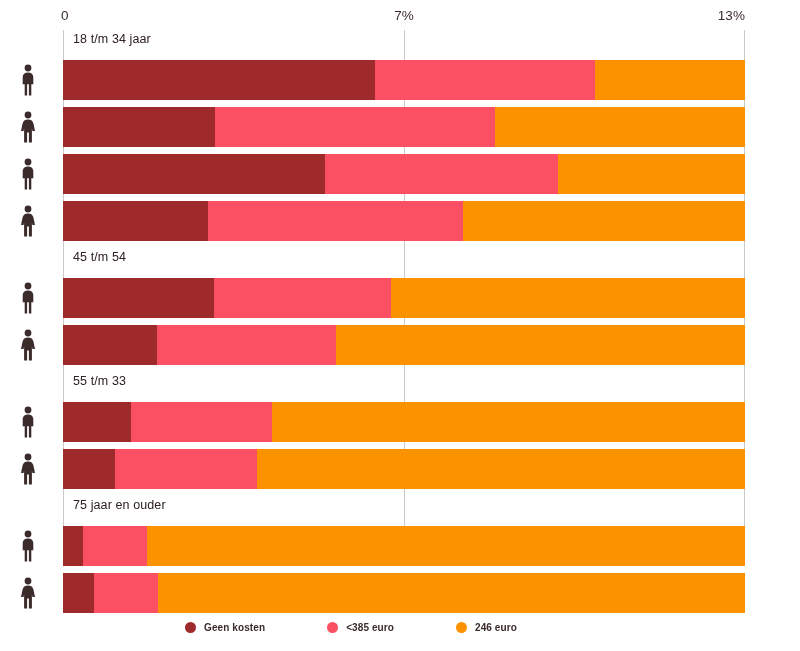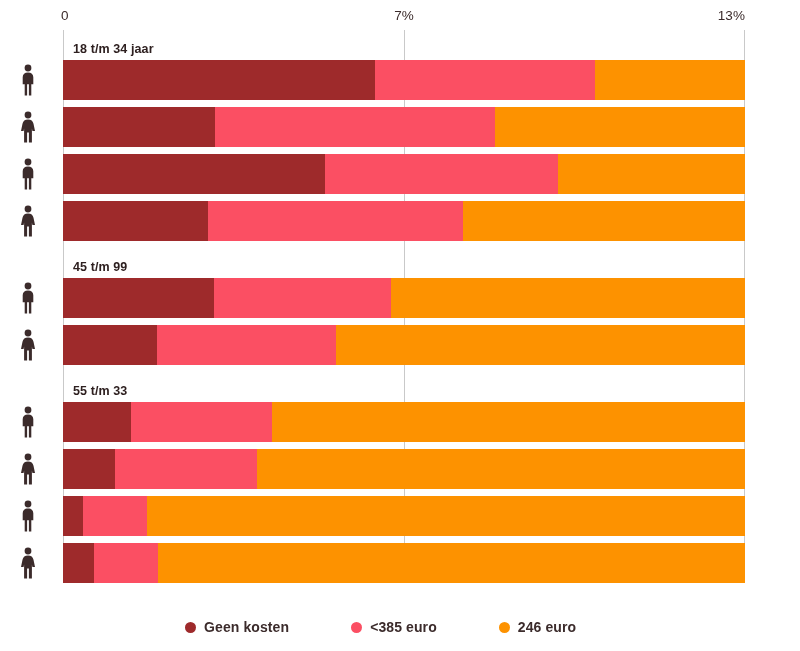--- a/index.html
+++ b/index.html
@@ -75,23 +75,23 @@
     left: 0; top: 0;
     width: 100%;
   }
   .group-label-row {
     position: relative;
     height: 30px;
   }
   .group-label {
     position: absolute;
     left: 10px;
-    bottom: 4px;
+    bottom: 14px;
     font-size: 12.5px;
-    font-weight: 700;
+    font-weight: 400;
     color: #2e2020;
     white-space: nowrap;
     letter-spacing: 0.1px;
   }
   .bar-row {
     position: relative;
     height: 40px;
     margin-bottom: 7px;
   }
   .bar {
@@ -134,21 +134,21 @@
     white-space: nowrap;
   }
   .legend-dot {
     width: 11px;
     height: 11px;
     border-radius: 50%;
     margin-right: 8px;
     flex: none;
   }
   .legend-text {
-    font-size: 14px;
+    font-size: 10px;
     font-weight: 700;
     color: #3b2b2b;
     letter-spacing: 0.1px;
   }
 </style>
 </head>
 <body>
 
 <div id="chart-root">
 
@@ -214,21 +214,21 @@
               <path d="M10 8.6c-3.1 0-4.9 1.5-5.5 4.2L3.0 20.0h2.6l.5-2.6v14.1h3.0V21.6h1.8v9.9h3.0V17.4l.5 2.6h2.6l-1.5-7.2c-.6-2.7-2.4-4.2-5.5-4.2z" fill="#3b2b2b"></path>
             </svg>
           </div>
           <div class="bar">
             <div class="seg" style="width: 21.3%; background: rgb(158, 42, 43);"></div>
             <div class="seg" style="width: 37.4%; background: rgb(251, 79, 99);"></div>
             <div class="seg" style="width: 41.3%; background: rgb(253, 146, 0);"></div>
           </div>
         </div>
         <div class="group-label-row">
-          <div class="group-label">45 t/m 99</div>
+          <div class="group-label">45 t/m 54</div>
         </div>
         <div class="bar-row">
           <div class="icon-slot">
             <svg width="20" height="32" viewBox="0 0 20 32" aria-hidden="true">
               <circle cx="10" cy="4" r="3.4" fill="#3b2b2b"></circle>
               <path d="M10 8.6c-3.3 0-5.3 1.7-5.3 4.6v7.1h2.0v11.2h2.4V20.3h1.8v11.2h2.4V20.3h2.0v-7.1c0-2.9-2.0-4.6-5.3-4.6z" fill="#3b2b2b"></path>
             </svg>
           </div>
           <div class="bar">
             <div class="seg" style="width: 22.1%; background: rgb(158, 42, 43);"></div>
@@ -270,20 +270,23 @@
             <svg width="20" height="32" viewBox="0 0 20 32" aria-hidden="true">
               <circle cx="10" cy="4" r="3.4" fill="#3b2b2b"></circle>
               <path d="M10 8.6c-3.1 0-4.9 1.5-5.5 4.2L3.0 20.0h2.6l.5-2.6v14.1h3.0V21.6h1.8v9.9h3.0V17.4l.5 2.6h2.6l-1.5-7.2c-.6-2.7-2.4-4.2-5.5-4.2z" fill="#3b2b2b"></path>
             </svg>
           </div>
           <div class="bar">
             <div class="seg" style="width: 7.6%; background: rgb(158, 42, 43);"></div>
             <div class="seg" style="width: 20.8%; background: rgb(251, 79, 99);"></div>
             <div class="seg" style="width: 71.6%; background: rgb(253, 146, 0);"></div>
           </div>
+        </div>
+        <div class="group-label-row">
+          <div class="group-label">75 jaar en ouder</div>
         </div>
         <div class="bar-row">
           <div class="icon-slot">
             <svg width="20" height="32" viewBox="0 0 20 32" aria-hidden="true">
               <circle cx="10" cy="4" r="3.4" fill="#3b2b2b"></circle>
               <path d="M10 8.6c-3.3 0-5.3 1.7-5.3 4.6v7.1h2.0v11.2h2.4V20.3h1.8v11.2h2.4V20.3h2.0v-7.1c0-2.9-2.0-4.6-5.3-4.6z" fill="#3b2b2b"></path>
             </svg>
           </div>
           <div class="bar">
             <div class="seg" style="width: 2.9%; background: rgb(158, 42, 43);"></div>

